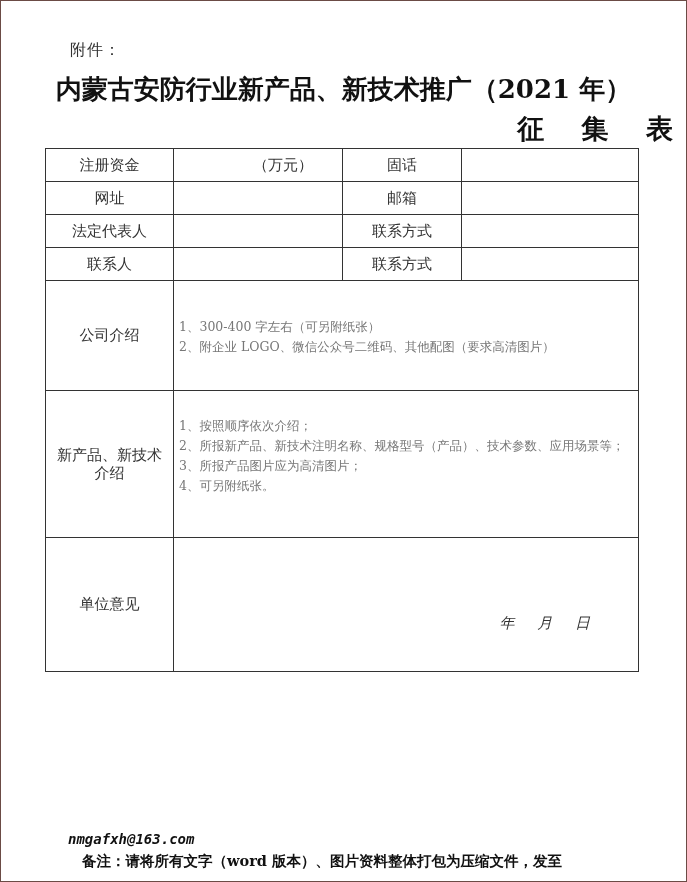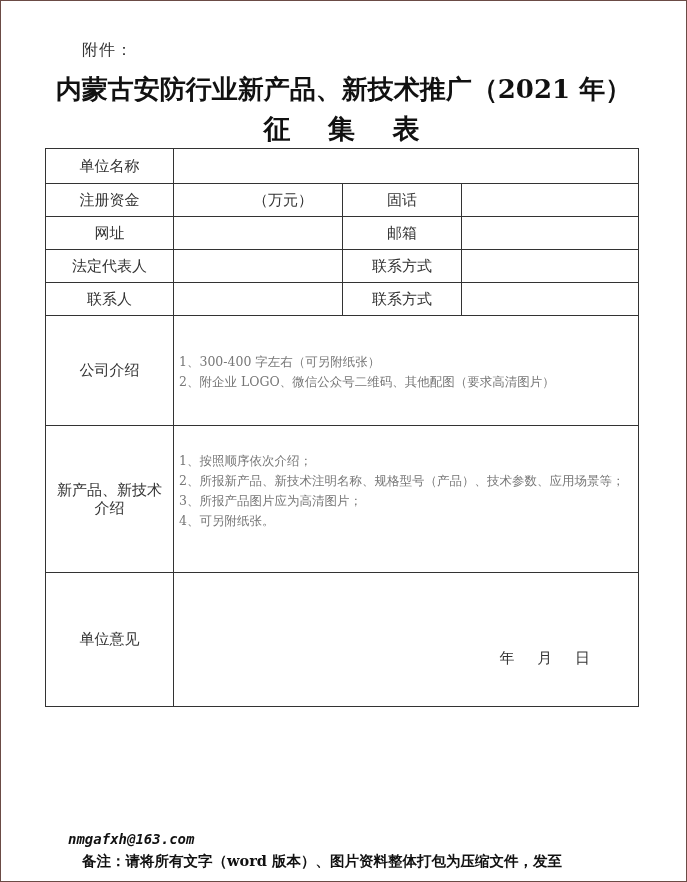--- a/index.html
+++ b/index.html
@@ -5,44 +5,44 @@
   html, body { margin: 0; padding: 0; }
   body {
     width: 687px; height: 882px; background: #ffffff; position: relative; overflow: hidden;
     font-family: "DejaVu Serif", "Liberation Serif", serif; color: #222;
   }
   .frame {
     position: absolute; left: 0; top: 0; width: 685px; height: 880px;
     border: 1px solid #6b4b45; box-sizing: content-box;
   }
   .attach {
-    position: absolute; left: 82px; top: 40px; font-size: 16px; color: #333;
+    position: absolute; left: 70px; top: 40px; font-size: 16px; color: #333;
     letter-spacing: 1px;
   }
   .title {
     position: absolute; left: 0; width: 687px; top: 72px; text-align: center;
     font-size: 26px; font-weight: bold; color: #111; letter-spacing: 0px;
   }
   .subtitle {
-    position: absolute; left: 0; width: 687px; top: 111px; text-align: center;
+    position: absolute; left: 0; width: 687px; top: 111px; text-align: right;
     font-size: 27px; font-weight: bold; color: #111; letter-spacing: 14px; padding-left: 10px; box-sizing: border-box;
   }
   table.form {
     position: absolute; left: 45px; top: 148px; width: 593px;
     border-collapse: collapse; table-layout: fixed;
   }
   table.form td {
     border: 1.5px solid #333; font-size: 15px; color: #333; padding: 0;
     text-align: center; vertical-align: middle;
   }
   .lbl { line-height: 18px; }
   .note { text-align: left !important; vertical-align: top !important; color: #777 !important; font-size: 12.5px !important; margin-top: 44px; }
   .note div { line-height: 20px; white-space: nowrap; }
   .date-line { position: absolute; right: 48px; top: 76px; font-size: 15px; color: #333; word-spacing: 18px; }
-  .cell-rel { position: relative; }
+  .cell-rel { position: relative; font-style: italic; }
   .footer1 {
     position: absolute; left: 82px; top: 852px; font-size: 14.5px; font-weight: bold; color: #111;
   }
   .footer2 {
     position: absolute; left: 68px; top: 831px; font-size: 14px; font-weight: bold; color: #111;
     font-family: "DejaVu Sans Mono", "Liberation Mono", monospace;
     font-style: italic;
   }
 </style>
 </head>
@@ -55,24 +55,20 @@
 <div class="subtitle">征 集 表</div>
 
 <table class="form">
   <colgroup>
     <col style="width:128px">
     <col style="width:169px">
     <col style="width:119px">
     <col style="width:177px">
   </colgroup>
   <tbody>
-      <tr style="height:35px">
-    <td>单位名称</td>
-    <td colspan="3"></td>
-  </tr>
   <tr style="height:33px">
     <td>注册资金</td>
     <td><span style="padding-left:50px">（万元）</span></td>
     <td>固话</td>
     <td></td>
   </tr>
   <tr style="height:33px">
     <td>网址</td>
     <td></td>
     <td>邮箱</td>

